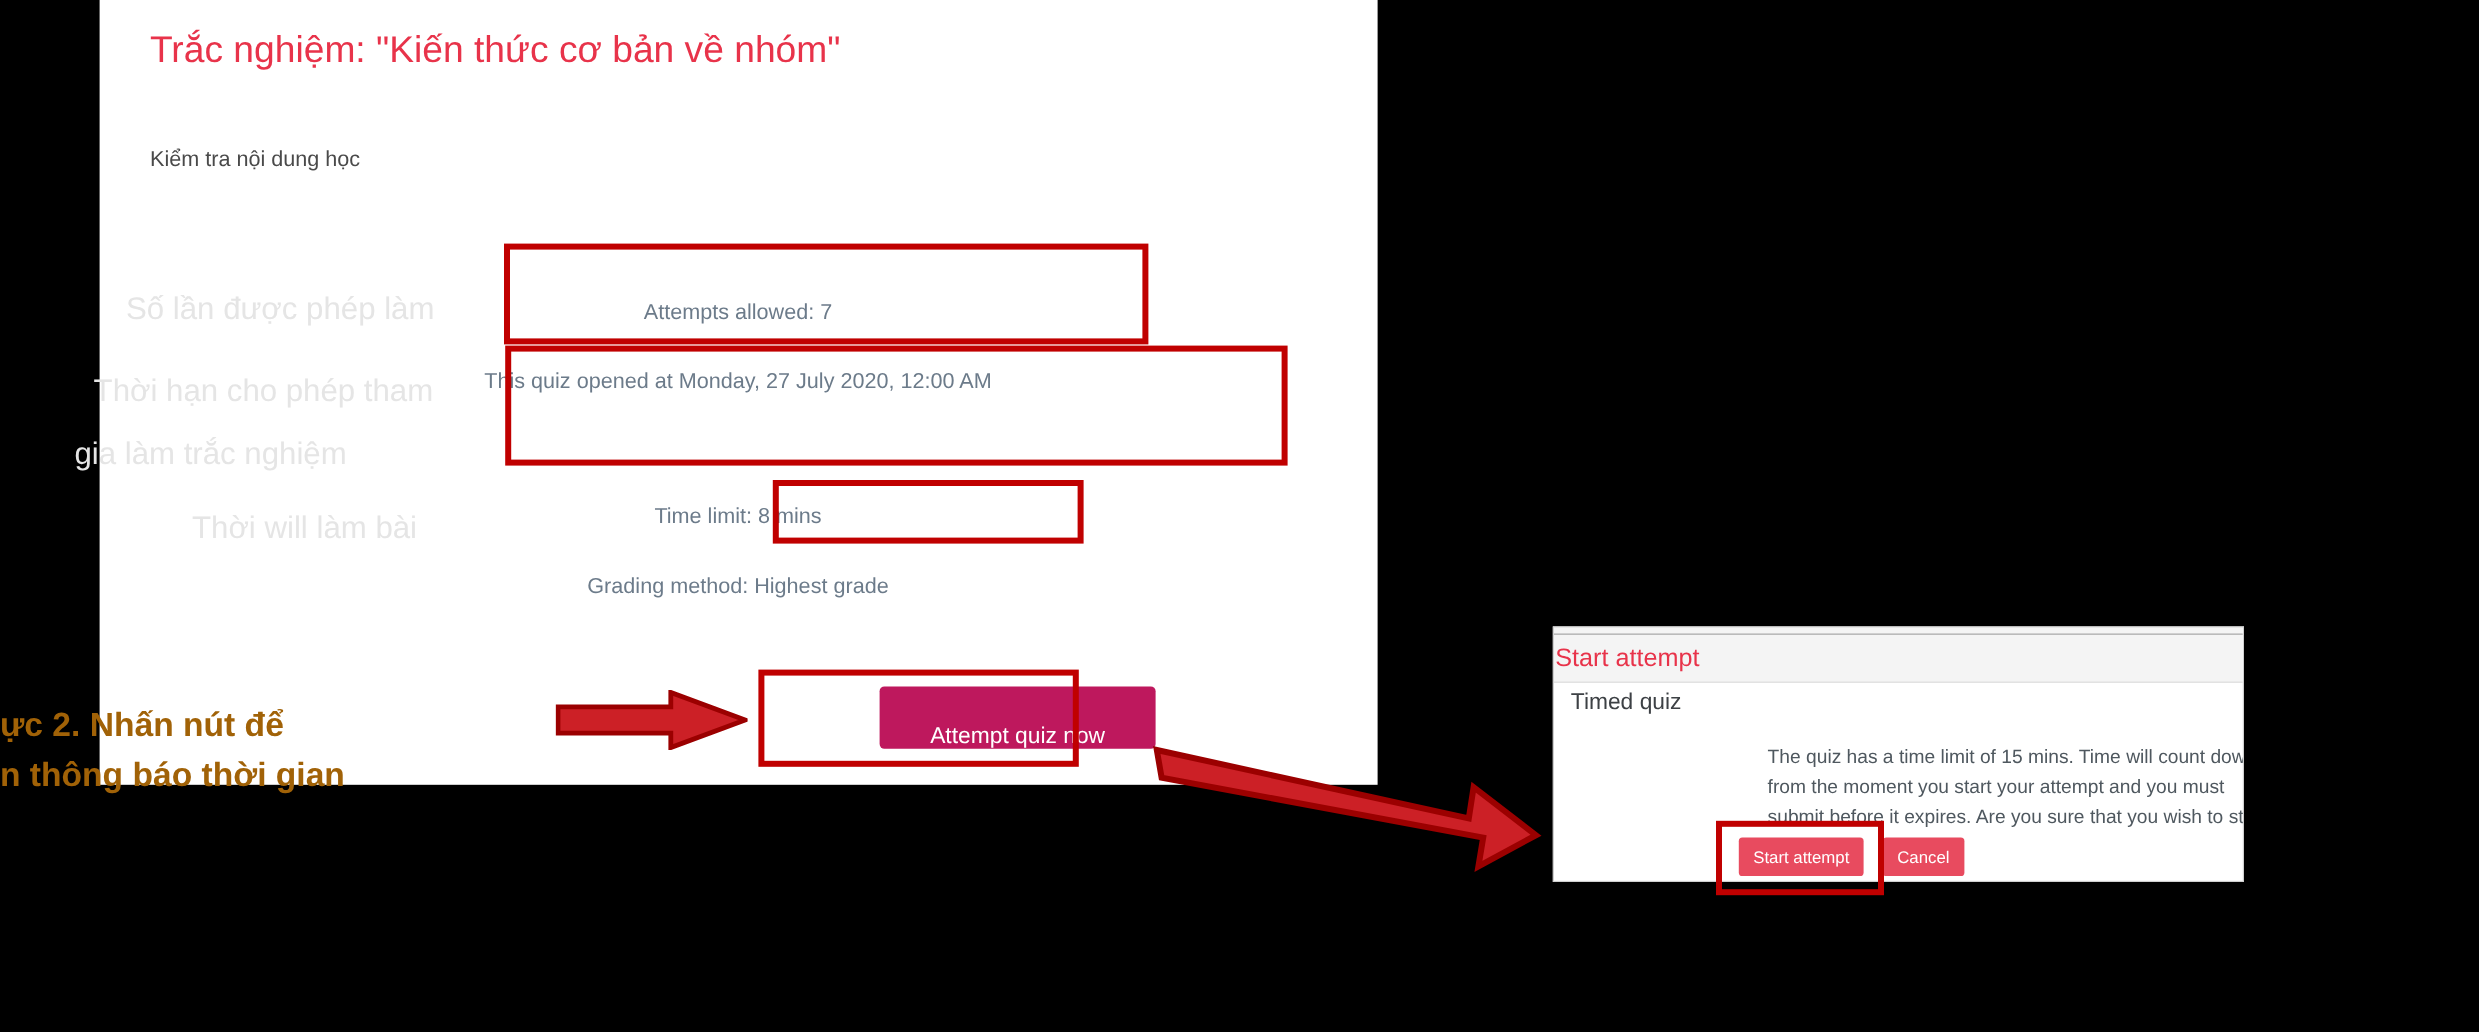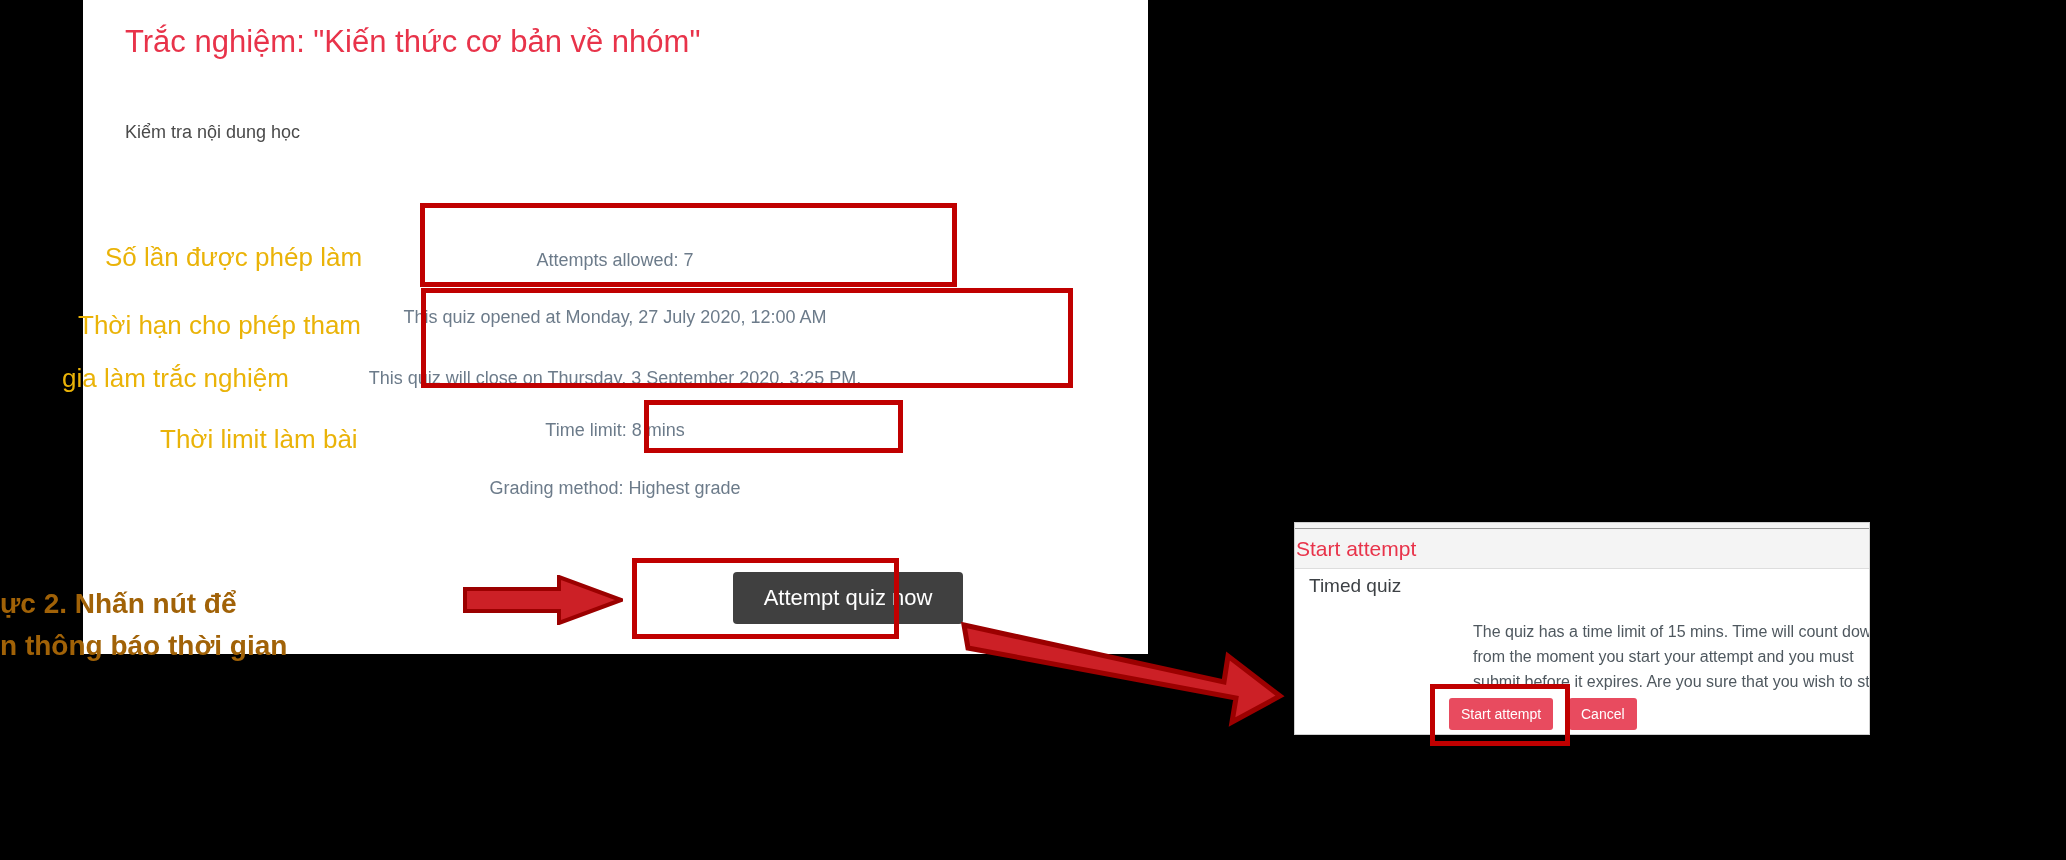--- a/index.html
+++ b/index.html
@@ -69,21 +69,21 @@
   #box-attempts  { left: 420px; top: 203px;  width: 537px; height: 84px; }
   #box-timing    { left: 421px; top: 288px;  width: 652px; height: 100px; }
   #box-timelimit { left: 644px; top: 400px;  width: 259px; height: 53px; }
   #box-button    { left: 632px; top: 558px;  width: 267px; height: 81px; }
   #box-dialog-btn{ left: 1430px;top: 684px;  width: 140px; height: 62px; }
 
   
   .vn-label {
     position: absolute;
     font-size: 26px;
-    color: #eab308;
+    color: #e5e5e5;
     white-space: nowrap;
   }
   #label-attempts { left: 105px; top: 242px; }
   #label-deadline1{ left: 78px;  top: 310px; }
   #label-deadline2{ left: 62px;  top: 363px; }
   #label-duration { left: 160px; top: 424px; }
 
   #step-text {
     position: absolute;
     left: 0px;
@@ -95,30 +95,30 @@
     white-space: nowrap;
   }
 
   
   #attempt-quiz-button {
     position: absolute;
     left: 650px;
     top: 572px;
     width: 230px;
     height: 52px;
-    background: #404040;
+    background: #be185d;
     color: #ffffff;
     border: none;
     border-radius: 4px;
-    font-size: 22px;
+    font-size: 19px;
     font-family: "Liberation Sans", sans-serif;
     cursor: pointer;
     line-height: 52px;
     text-align: center;
-    padding: 0;
+    padding: 16px;
   }
 
   
   #arrow-to-button {
     position: absolute;
     left: 463px;
     top: 575px;
     width: 160px;
     height: 50px;
   }
@@ -224,39 +224,38 @@
 <div id="slide-panel">
 
   <div id="quiz-title">Trắc nghiệm: "Kiến thức cơ bản về nhóm"</div>
 
   <div id="quiz-subtitle">Kiểm tra nội dung học</div>
 
   <div class="info-line" id="info-attempts">Attempts allowed: 7</div>
 
   <div class="info-line" id="info-opened">This quiz opened at Monday, 27 July 2020, 12:00 AM</div>
 
-  <div class="info-line" id="info-closes">This quiz will close on Thursday, 3 September 2020, 3:25 PM.</div>
 
   <div class="info-line" id="info-timelimit">Time limit: 8 mins</div>
 
   <div class="info-line" id="info-grading">Grading method: Highest grade</div>
 
   <button id="attempt-quiz-button">Attempt quiz now</button>
 
 </div>
 
 <div class="annot-box" id="box-attempts"></div>
 <div class="annot-box" id="box-timing"></div>
 <div class="annot-box" id="box-timelimit"></div>
 <div class="annot-box" id="box-button"></div>
 
 <div class="vn-label" id="label-attempts">Số lần được phép làm</div>
 <div class="vn-label" id="label-deadline1">Thời hạn cho phép tham</div>
 <div class="vn-label" id="label-deadline2">gia làm trắc nghiệm</div>
-<div class="vn-label" id="label-duration">Thời limit làm bài</div>
+<div class="vn-label" id="label-duration">Thời will làm bài</div>
 
 <div id="step-text">
   <div>ực 2. Nhấn nút để</div>
   <div>n thông báo thời gian</div>
 </div>
 
 <svg id="arrow-to-button" viewBox="0 0 160 50" xmlns="http://www.w3.org/2000/svg">
   <polygon points="2,14 96,14 96,2 158,25 96,48 96,36 2,36" fill="#cc2026" stroke="#9b0000" stroke-width="4" stroke-linejoin="miter"></polygon>
 </svg>
 

